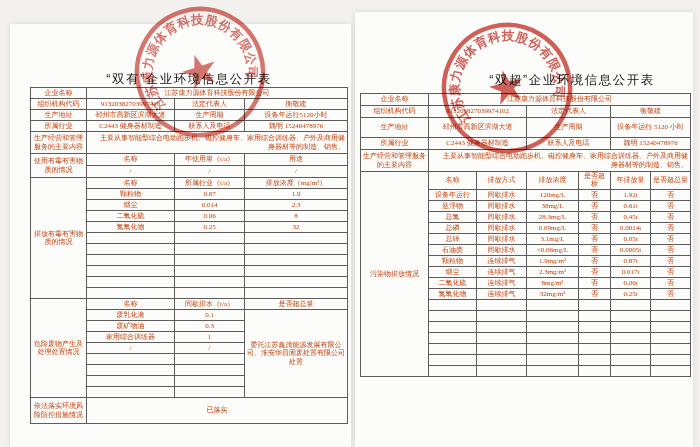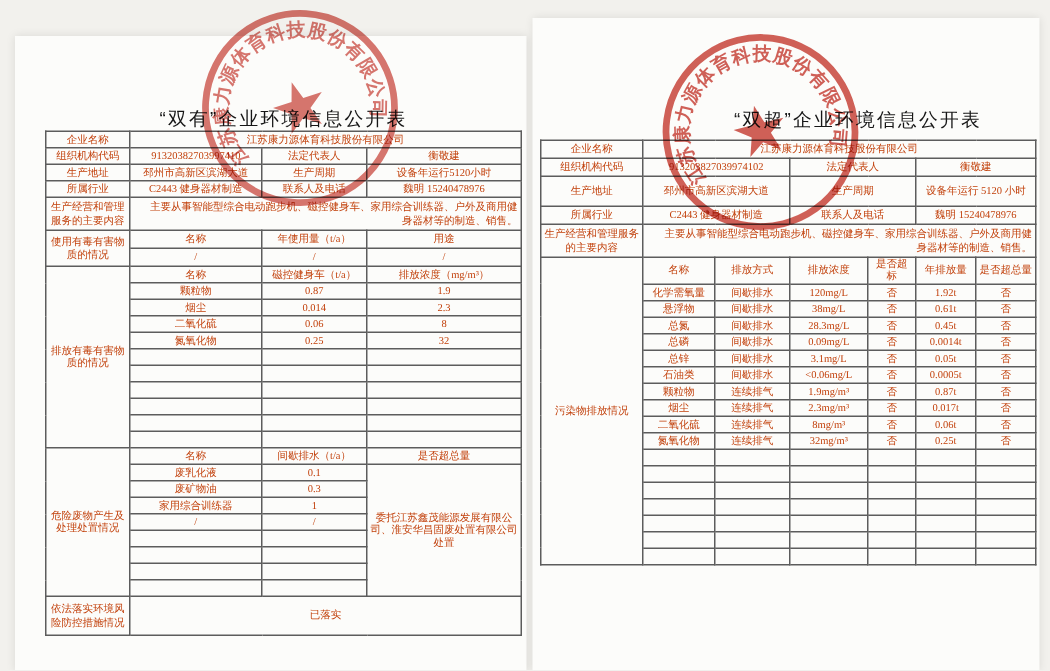--- a/index.html
+++ b/index.html
@@ -80,21 +80,21 @@
       </tr>
       <tr class="h12">
         <td>/</td>
         <td>/</td>
         <td>/</td>
       </tr>
 
       <tr>
         <td rowspan="11" class="wrap">排放有毒有害物质的情况</td>
         <td>名称</td>
-        <td>磁控健身车（t/a）</td>
+        <td>所属行业（t/a）</td>
         <td>排放浓度（mg/m³）</td>
       </tr>
       <tr>
         <td>颗粒物</td>
         <td>0.87</td>
         <td>1.9</td>
       </tr>
       <tr>
         <td>烟尘</td>
         <td>0.014</td>
@@ -229,21 +229,21 @@
       <tr class="h16">
         <td rowspan="18" class="wrap">污染物排放情况</td>
         <td class="wrap">名称</td>
         <td class="wrap">排放方式</td>
         <td class="wrap">排放浓度</td>
         <td class="wrap">是否超标</td>
         <td class="wrap">年排放量</td>
         <td class="wrap">是否超总量</td>
       </tr>
       <tr>
-        <td>化学需氧量</td>
+        <td>设备年运行</td>
           <td>间歇排水</td>
           <td>120mg/L</td>
           <td>否</td>
           <td>1.92t</td>
           <td>否</td>
       </tr>
       <tr>
         <td>悬浮物</td>
           <td>间歇排水</td>
           <td>38mg/L</td>

